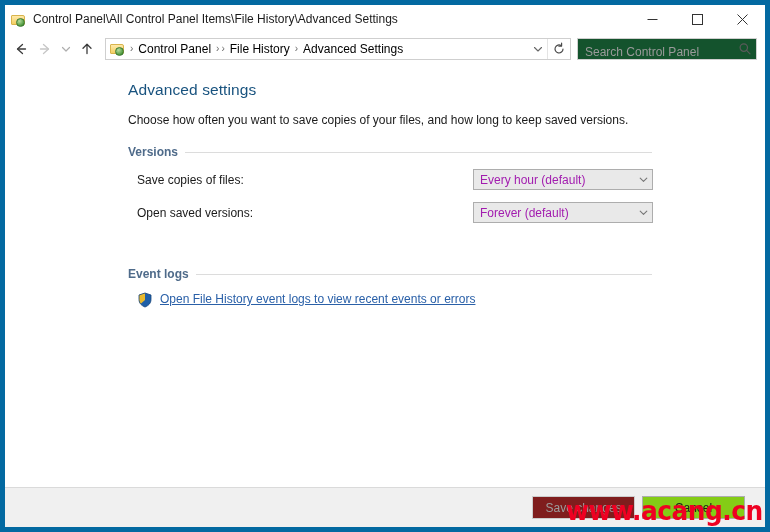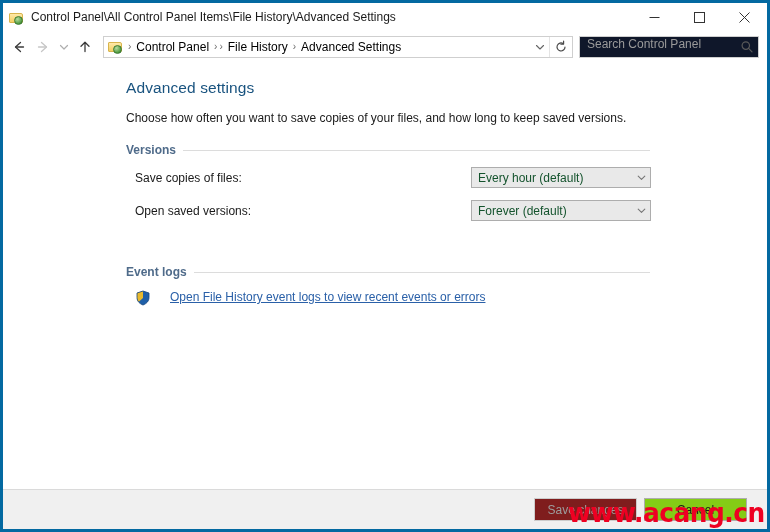--- a/index.html
+++ b/index.html
@@ -15,21 +15,21 @@
     position: relative;
     -webkit-font-smoothing: antialiased;
   }
 
   #window {
     position: absolute;
     left: 0; top: 0;
     width: 770px;
     height: 532px;
     background: #ffffff;
-    border: 3px solid #0369a1;
+    border: 5px solid #0369a1;
     box-sizing: border-box;
     display: flex;
     flex-direction: column;
   }
 
   
   #titlebar {
     height: 29px;
     min-height: 29px;
     background: #ffffff;
@@ -152,23 +152,23 @@
     width: 22px; height: 20px;
     display: flex; align-items: center; justify-content: center;
     border-left: 1px solid #e4e4e4;
     flex: none;
   }
   #searchbox {
     width: 180px;
     height: 22px;
     margin-left: 6px;
     border: 1px solid #cfcfcf;
-    background: #0f172a;
-    display: flex;
-    align-items: flex-start;
+    background: #14532d;
+    display: flex;
+    align-items: flex-end;
     box-sizing: border-box;
     flex: none;
   }
   #search-text {
     flex: 1;
     font-size: 12px;
     color: #9a9a9a;
     padding-left: 7px;
     white-space: nowrap;
     overflow: hidden;
@@ -244,21 +244,21 @@
     background: #e9e9e9;
     border: 1px solid #adadad;
     box-sizing: border-box;
     display: flex;
     align-items: center;
     flex: none;
   }
   .combo-value {
     flex: 1;
     font-size: 12px;
-    color: #14532d;
+    color: #a21caf;
     padding-left: 6px;
     white-space: nowrap;
     overflow: hidden;
   }
   .combo-arrow {
     width: 18px;
     height: 19px;
     display: flex;
     align-items: center;
     justify-content: center;
@@ -274,21 +274,20 @@
     font-size: 12px;
     color: #2a60a8;
     padding-left: 9px;
     line-height: 17px;
     display: inline-block;
   }
   .link-row {
     display: flex;
     align-items: center;
     padding-left: 9px;
-    gap: 12px;
   }
   .shield {
     width: 16px;
     height: 16px;
     margin-right: 7px;
     flex: none;
   }
   .link-row .link { padding-left: 0; }
 
   .spacer-sm { height: 13px; }

